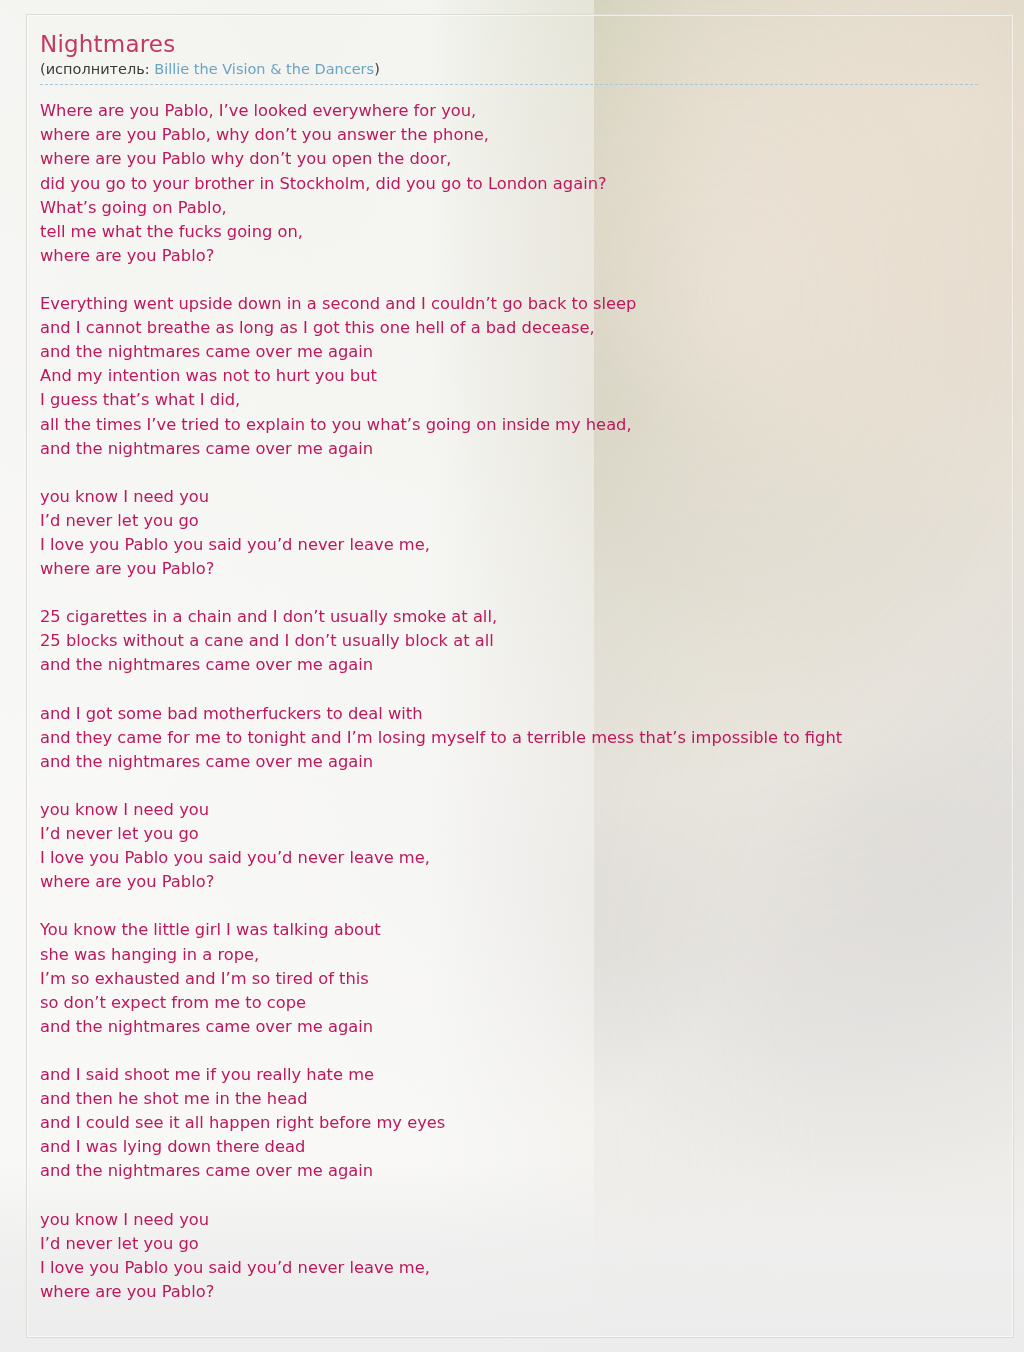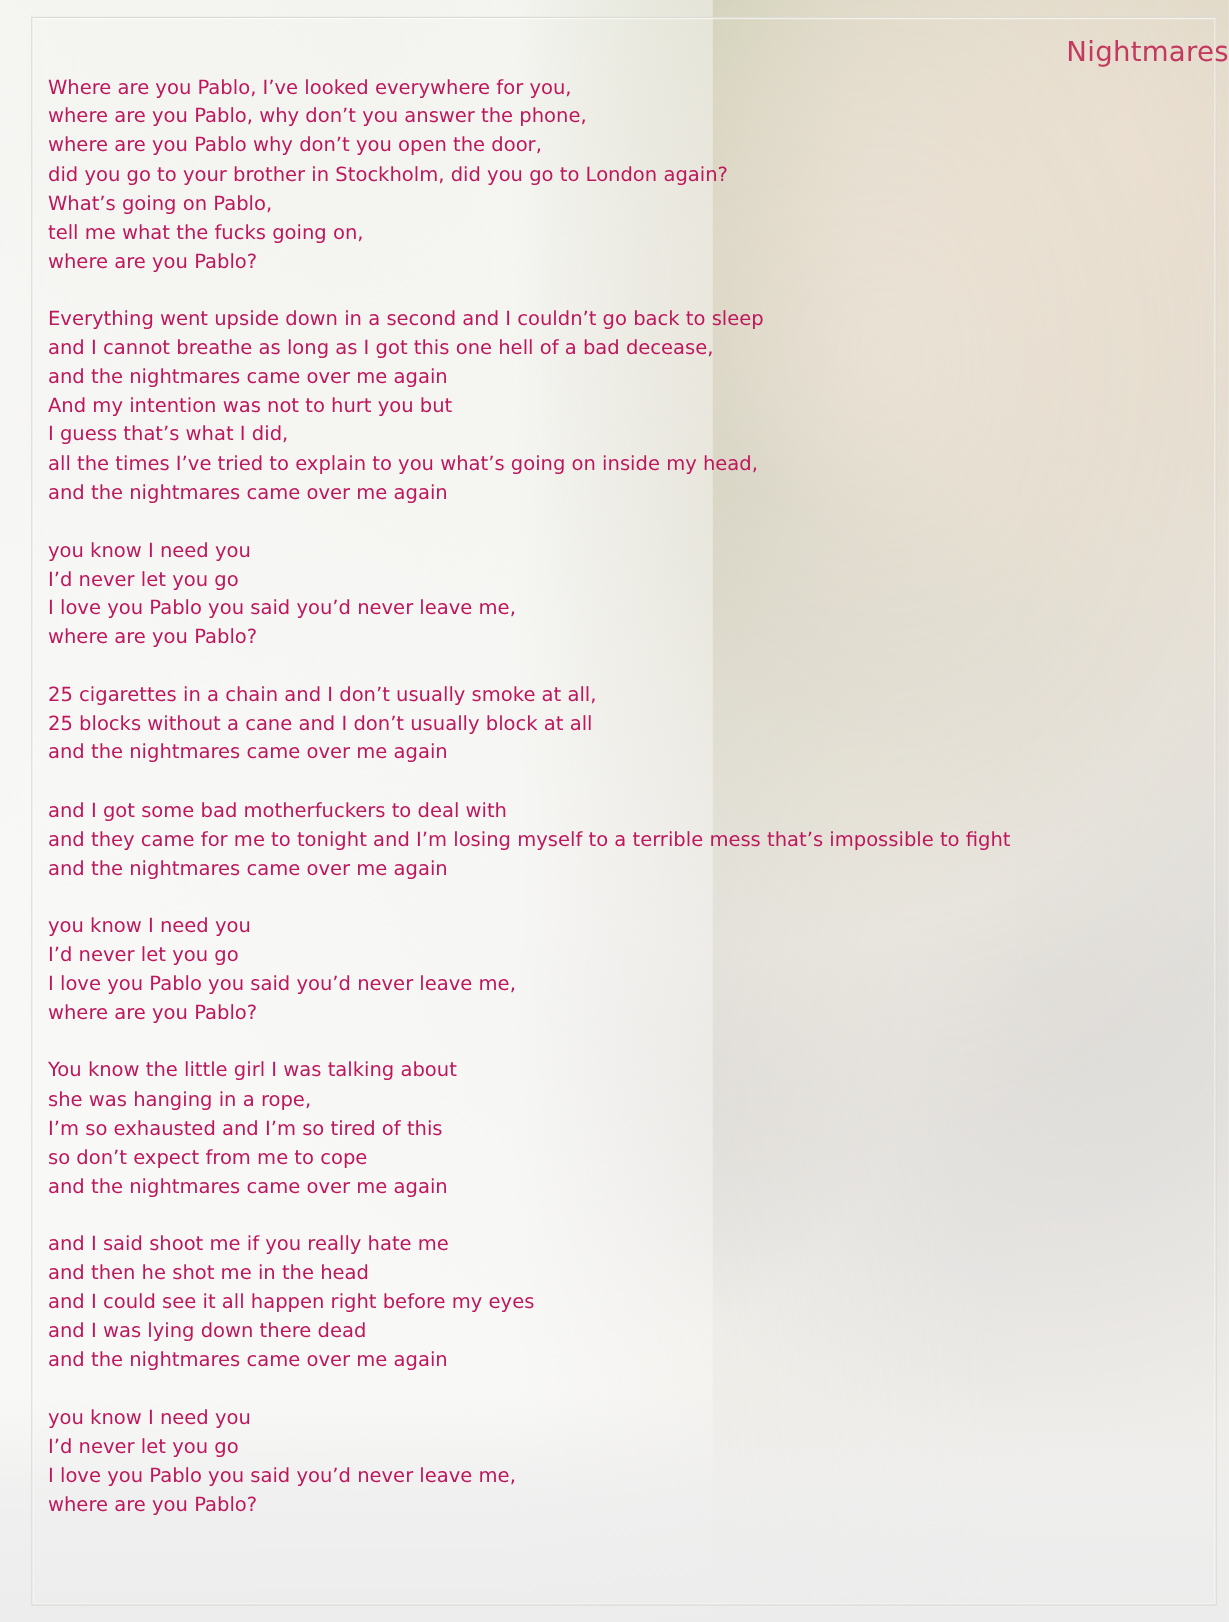--- a/index.html
+++ b/index.html
@@ -73,21 +73,20 @@
     bottom: 0;
   }
 
   .song-title {
     font-size: 23px;
     color: #c4395f;
     letter-spacing: 0.2px;
     line-height: 1.1;
     margin: 0 0 4px 0;
     font-weight: normal;
-    text-align: right;
   }
 
   .artist-line {
     font-size: 14.5px;
     color: #3b3b3b;
     padding-bottom: 7px;
     border-bottom: 1px dashed #a9c6d8;
     width: 938px;
     box-sizing: border-box;
     margin-bottom: 14px;
@@ -115,20 +114,21 @@
 <div class="page-bg2"></div>
 <div class="text-wash"></div>
 <div class="bottom-wash"></div>
 
 <div class="frame"></div>
 
 <div class="content">
 
   <h1 class="song-title">Nightmares</h1>
 
+  <div class="artist-line"><span>(исполнитель: </span><span class="artist-link">Billie the Vision &amp; the Dancers</span><span>)</span></div>
 
   <div class="lyrics">Where are you Pablo, I’ve looked everywhere for you,
 where are you Pablo, why don’t you answer the phone,
 where are you Pablo why don’t you open the door,
 did you go to your brother in Stockholm, did you go to London again?
 What’s going on Pablo,
 tell me what the fucks going on,
 where are you Pablo?
 
 Everything went upside down in a second and I couldn’t go back to sleep

